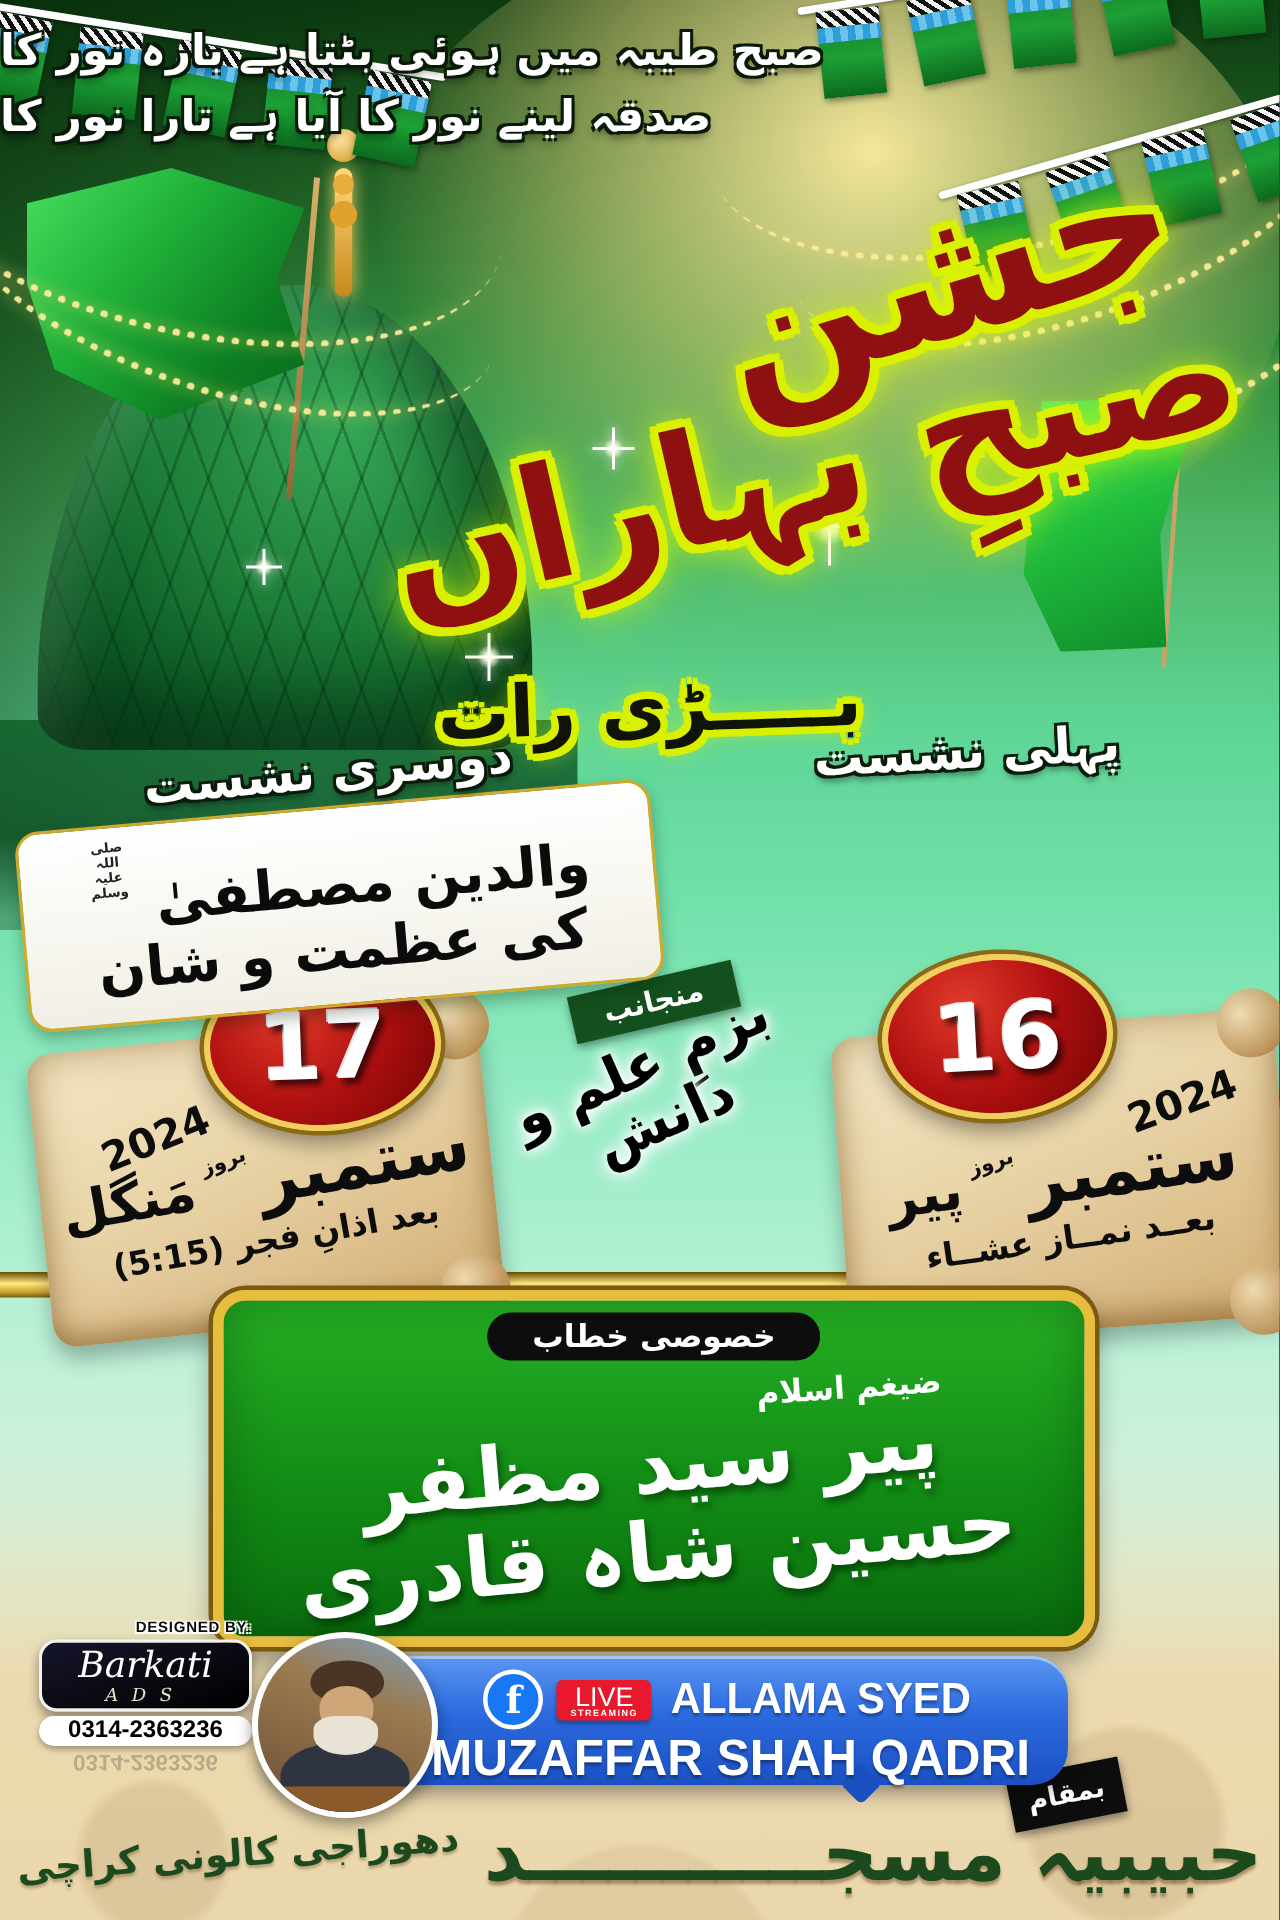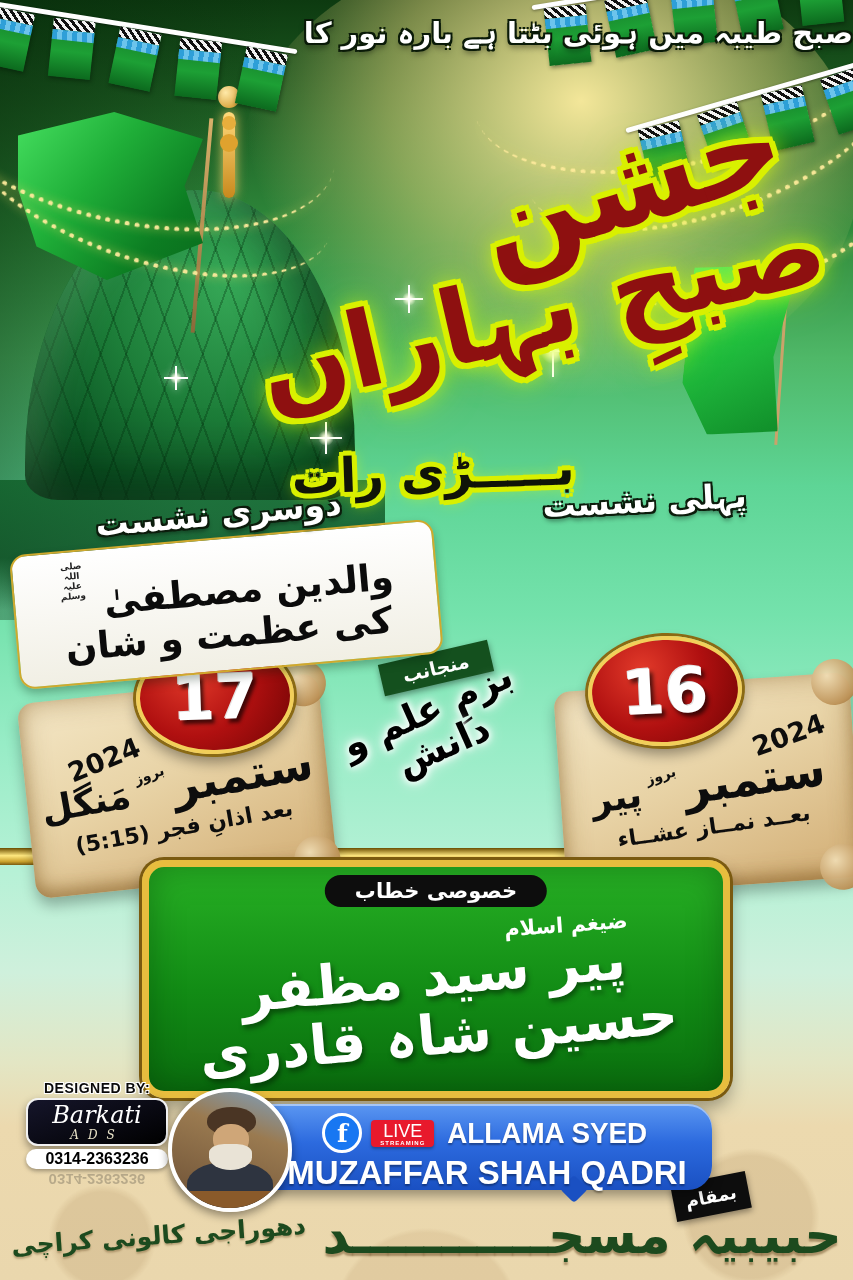--- a/index.html
+++ b/index.html
@@ -84,21 +84,21 @@
   .spark::before,.spark::after{content:"";position:absolute;left:50%;top:50%;background:#fff;
     box-shadow:0 0 8px #fff;}
   .spark::before{width:200%;height:2px;transform:translate(-50%,-50%);}
   .spark::after{width:2px;height:200%;transform:translate(-50%,-50%);}
   .sp1{left:540px;top:338px;width:26px;height:26px;}
   .sp2{left:402px;top:292px;width:14px;height:14px;}
   .sp3{left:318px;top:430px;width:16px;height:16px;}
   .sp4{left:170px;top:372px;width:12px;height:12px;}
 
   
-  .couplet{left:0;right:0;top:12px;z-index:6;text-align:right;direction:rtl;
+  .couplet{left:0;right:0;top:12px;z-index:6;text-align:left;direction:rtl;
     color:#fff;font-size:29px;font-weight:bold;line-height:1.5;
     text-shadow:-2px -2px 0 #0a1a08,2px -2px 0 #0a1a08,-2px 2px 0 #0a1a08,2px 2px 0 #0a1a08,0 4px 6px rgba(0,0,0,.5);}
 
   
   .main-title{left:255px;top:120px;width:565px;height:350px;z-index:5;}
   .title-word{position:absolute;font-weight:bold;color:#8e1010;white-space:nowrap;
     text-shadow:-5px -5px 0 #d9f000,5px -5px 0 #d9f000,-5px 5px 0 #d9f000,5px 5px 0 #d9f000,
       -6px 0 0 #d9f000,6px 0 0 #d9f000,0 -6px 0 #d9f000,0 6px 0 #d9f000,
       0 0 22px rgba(226,255,0,.95),0 0 40px rgba(200,255,0,.55);}
   .title-l1{right:35px;top:-6px;font-size:118px;transform:rotate(-17deg);}
@@ -169,22 +169,22 @@
   .keynote-honorific{position:absolute;right:95px;top:46px;color:#fff;font-size:21px;
     font-weight:bold;direction:rtl;transform:rotate(-4deg);}
   .keynote-name{position:absolute;left:12px;right:12px;top:62px;bottom:8px;display:flex;
     align-items:center;justify-content:center;text-align:center;direction:rtl;color:#fff;
     font-size:55px;font-weight:bold;line-height:1.08;transform:rotate(-5deg);
     text-shadow:2px 4px 5px rgba(0,30,0,.5);}
 
   
   .designer{left:26px;top:1080px;width:142px;z-index:7;text-align:center;
     font-family:"Liberation Sans",sans-serif;}
-  .designer-label{font-size:14px;font-weight:bold;color:#0a0a0a;letter-spacing:.5px;
-    text-shadow:-1px -1px 0 #fff,1px -1px 0 #fff,-1px 1px 0 #fff,1px 1px 0 #fff;}
+  .designer-label{font-size:10px;font-weight:bold;color:#0a0a0a;letter-spacing:.5px;
+    text-shadow:-1px -1px 0 #fff,1px -1px 0 #fff,-1px 1px 0 #fff,1px 1px 0 #fff;text-align:right;}
   .designer-box{margin-top:2px;background:linear-gradient(160deg,#15152a,#000);
     border:2px solid #f2f2f2;border-radius:12px;padding:3px 4px 2px;box-shadow:0 4px 8px rgba(0,0,0,.4);}
   .designer-brand{font-family:"DejaVu Serif",serif;font-style:italic;font-size:24px;color:#fff;line-height:1;}
   .designer-brand2{font-family:"DejaVu Serif",serif;font-style:italic;font-size:12px;color:#e8e2c8;
     letter-spacing:9px;margin-top:1px;}
   .designer-phone{margin-top:3px;background:#fff;border-radius:999px;font-size:16px;font-weight:bold;
     color:#000;padding:1px 2px;box-shadow:0 2px 4px rgba(0,0,0,.35);}
   .designer-reflect{margin-top:2px;transform:scaleY(-1);opacity:.25;filter:blur(.4px);
     font-size:15px;font-weight:bold;color:#222;}
 
@@ -278,20 +278,21 @@
   </div>
   <div class="abs bunting bunting-right2">
     <div class="flag"></div>
     <div class="flag"></div>
     <div class="flag"></div>
     <div class="flag"></div>
   </div>
 
   <div class="abs couplet">
     <div>صبح طیبہ میں ہوئی بٹتا ہے بارہ نور کا</div>
+    <div>صدقہ لینے نور کا آیا ہے تارا نور کا</div>
   </div>
 
   <div class="abs main-title">
     <span class="title-word title-l1">جشن</span>
     <span class="title-word title-l2">صبحِ بہاراں</span>
   </div>
   <div class="abs bari-raat">بـــــڑی رات</div>
 
   <div class="abs session session-1">
     <div class="session-heading">پہلی نشست</div>

